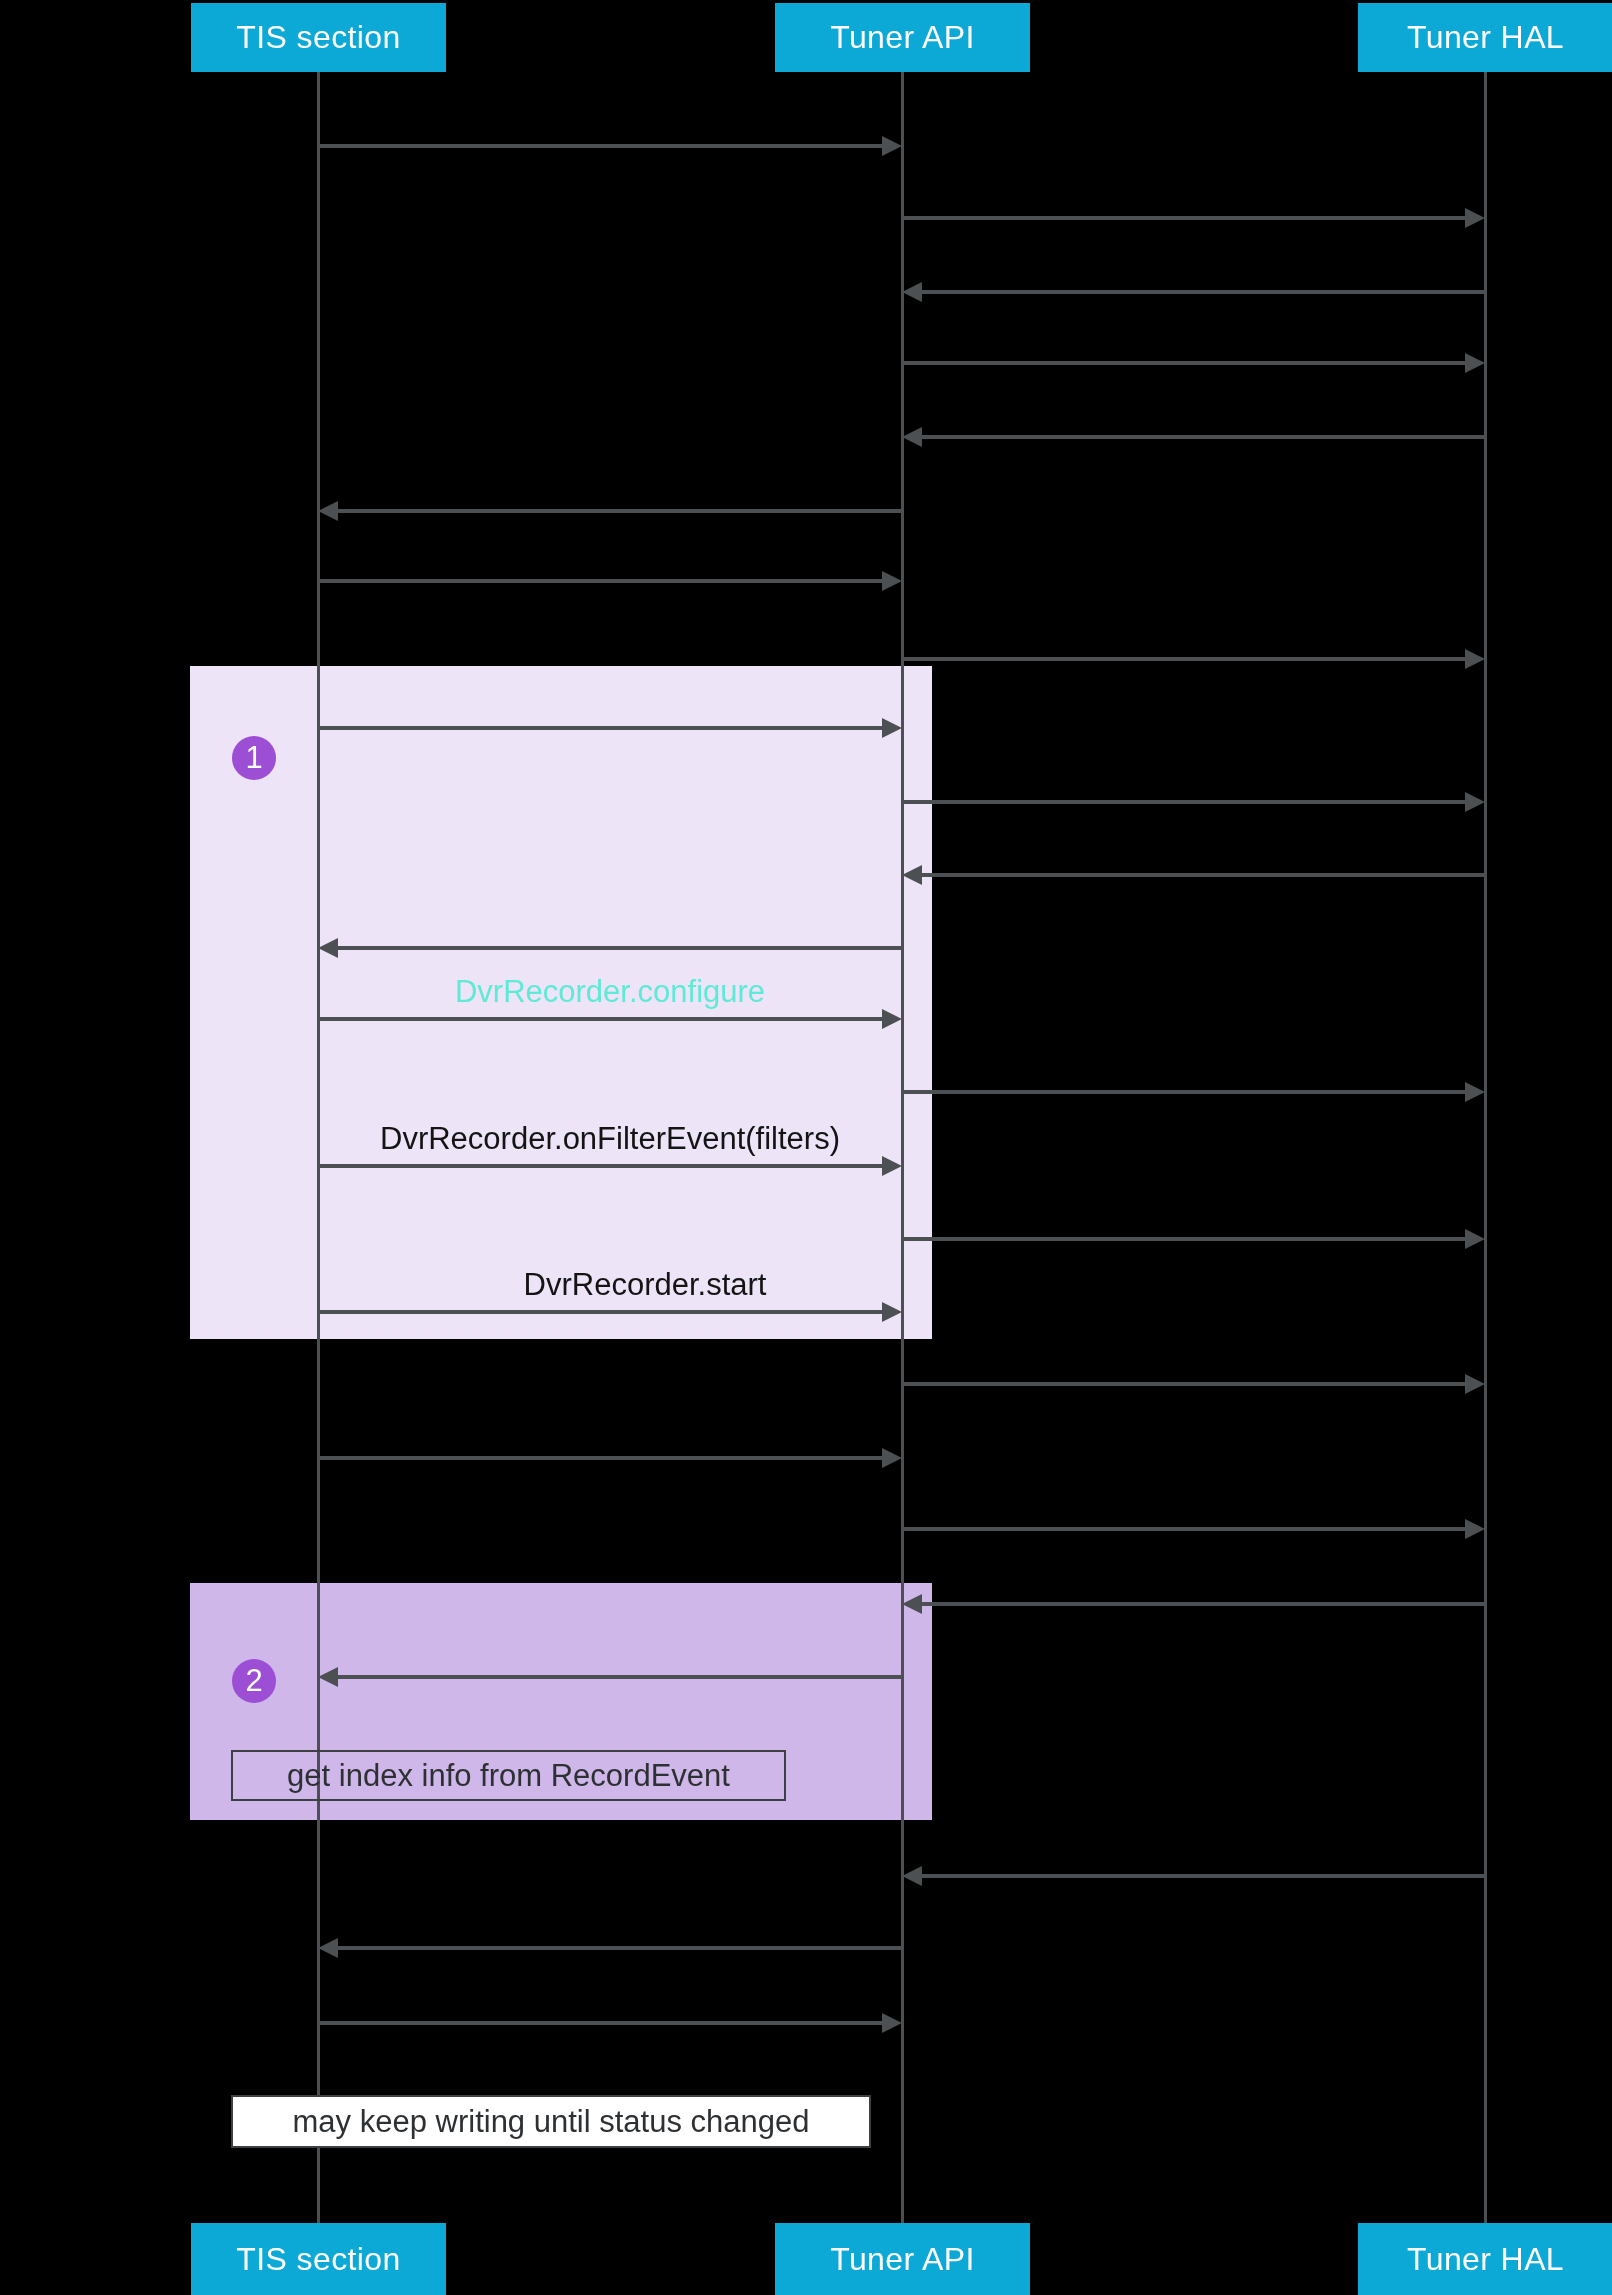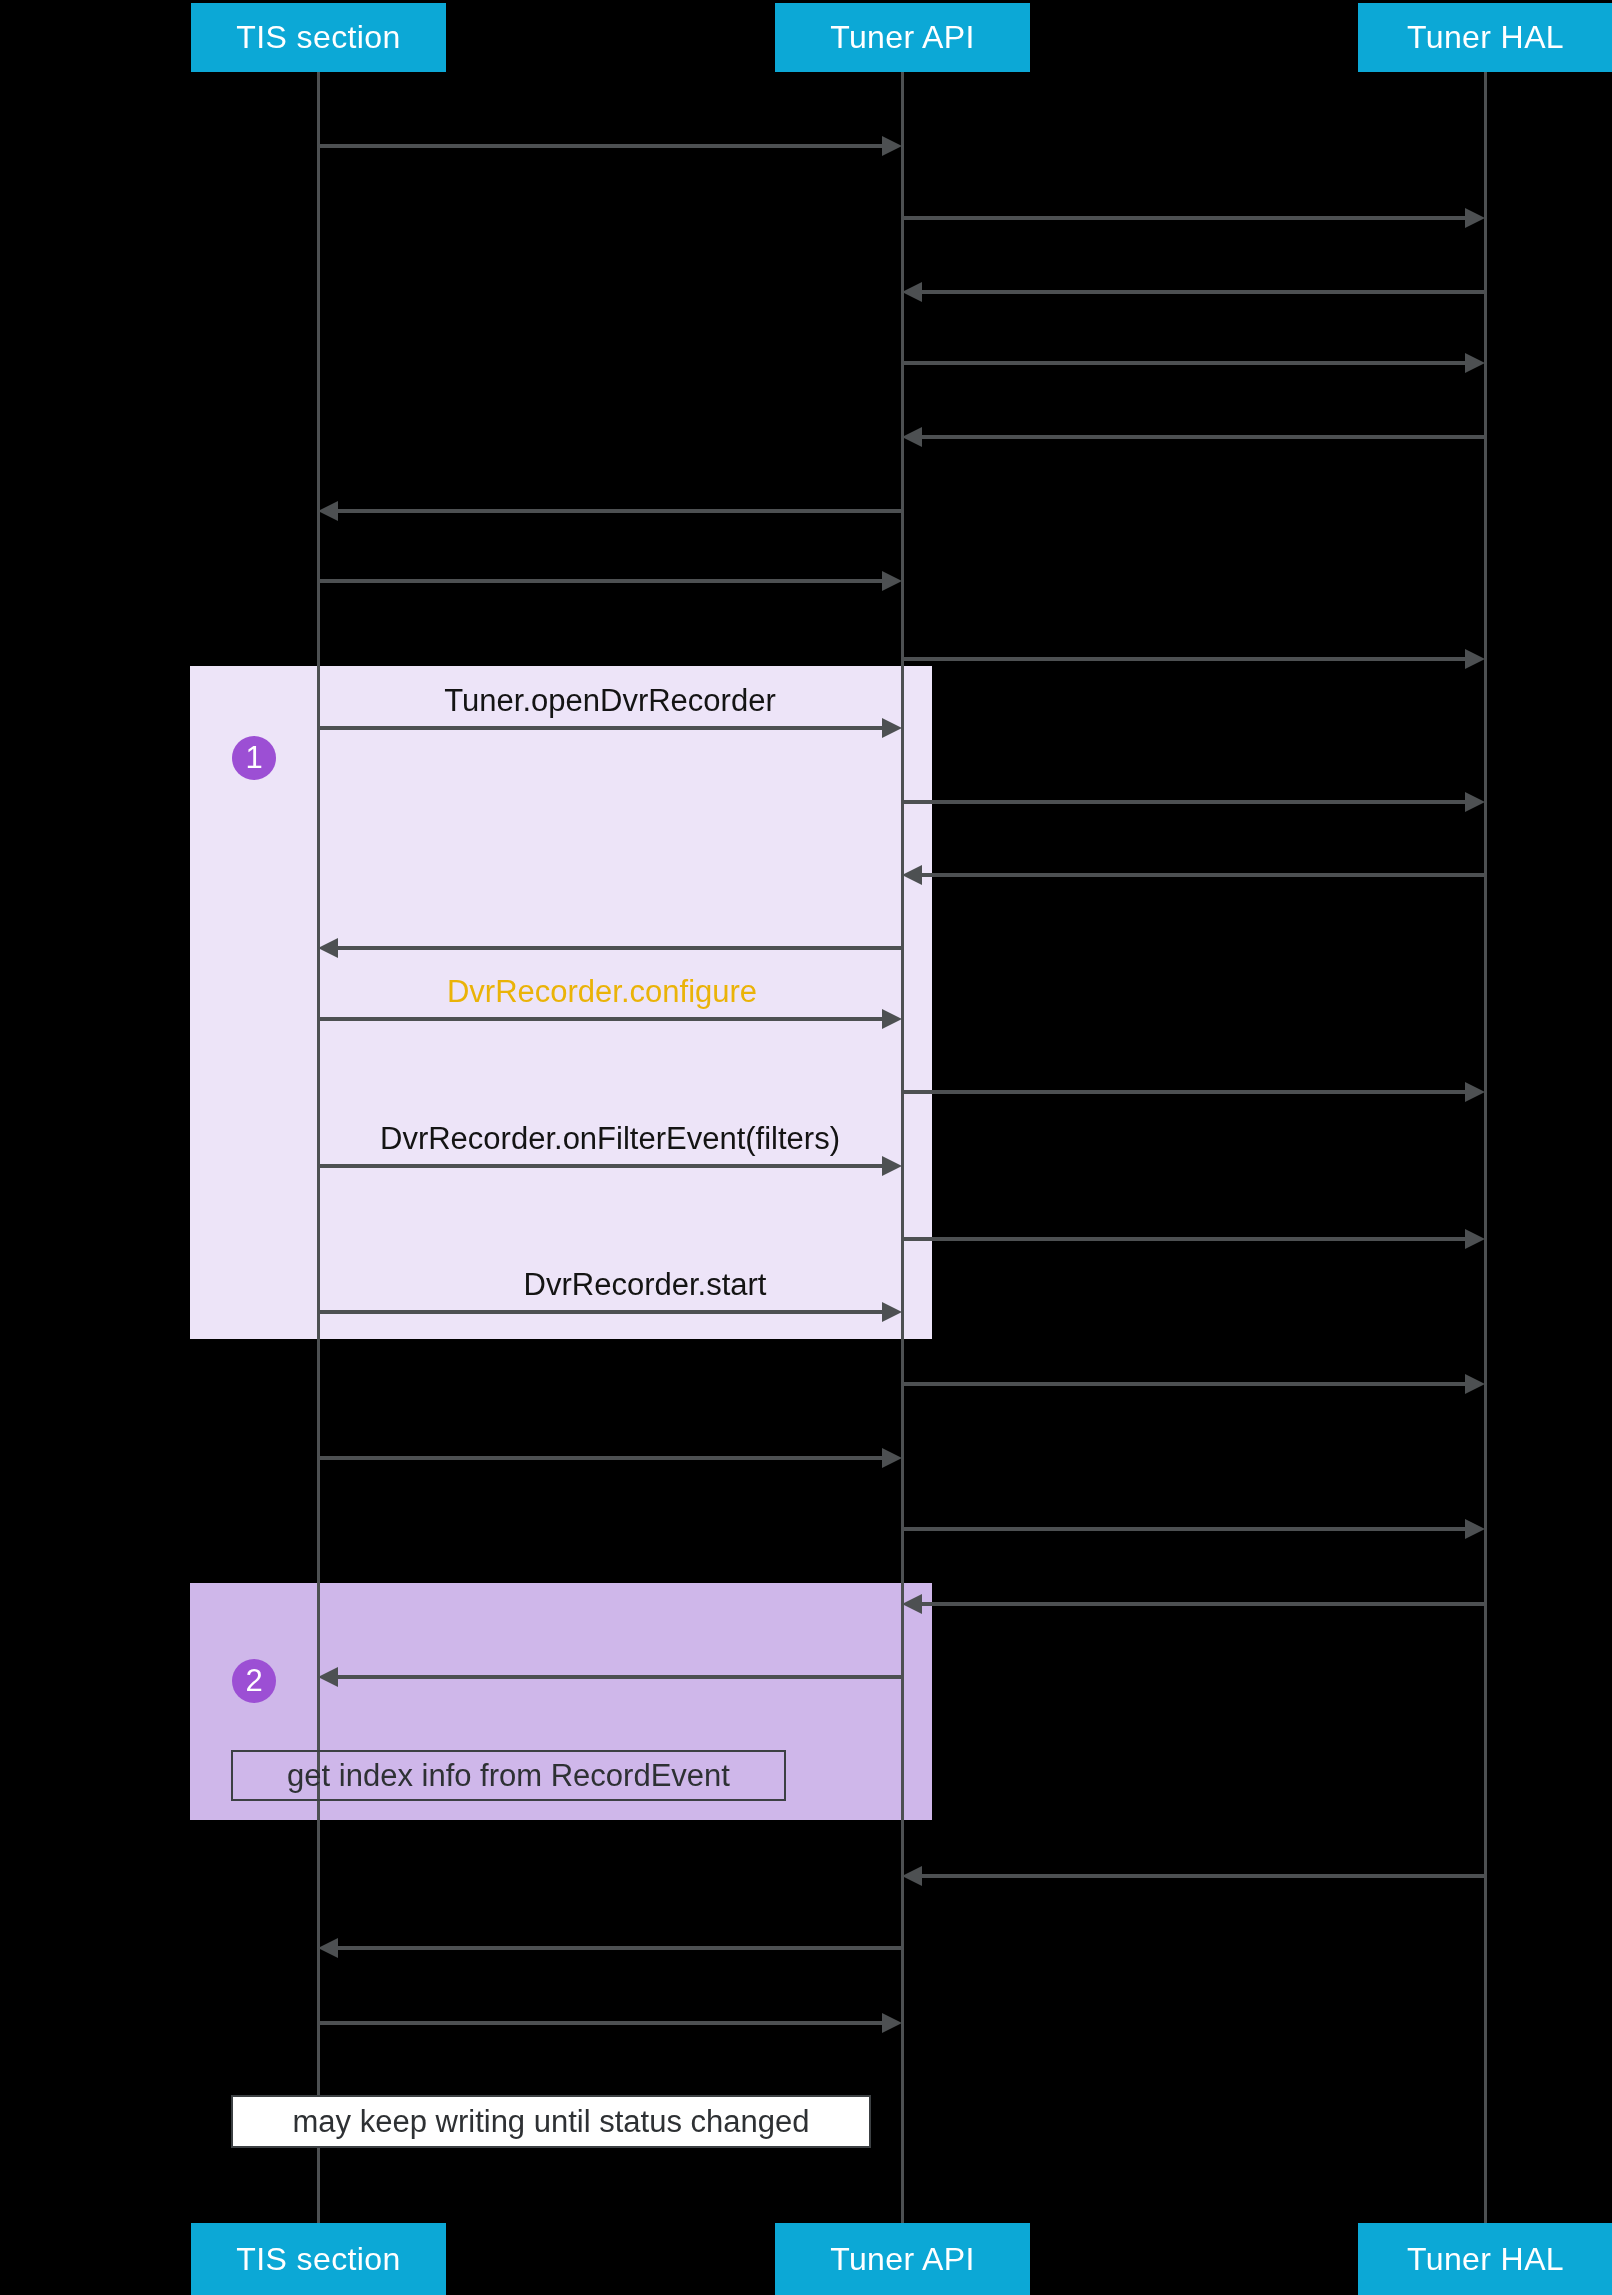--- a/index.html
+++ b/index.html
@@ -96,30 +96,29 @@
     <div class="msg-line" style="top: 435px; background: rgb(77, 80, 82); left: 920px; width: 565px;"></div>
     <div class="msg-head left" style="top: 427px; left: 902px; border-right-color: rgb(77, 80, 82);"></div>
     <div class="msg-line" style="top: 509px; background: rgb(77, 80, 82); left: 336px; width: 566px;"></div>
     <div class="msg-head left" style="top: 501px; left: 318px; border-right-color: rgb(77, 80, 82);"></div>
     <div class="msg-line" style="top: 579px; background: rgb(77, 80, 82); left: 318px; width: 566px;"></div>
     <div class="msg-head right" style="top: 571px; left: 882px; border-left-color: rgb(77, 80, 82);"></div>
     <div class="msg-line" style="top: 657px; background: rgb(77, 80, 82); left: 902px; width: 565px;"></div>
     <div class="msg-head right" style="top: 649px; left: 1465px; border-left-color: rgb(77, 80, 82);"></div>
     <div class="msg-line" style="top: 726px; background: rgb(77, 80, 82); left: 318px; width: 566px;"></div>
     <div class="msg-head right" style="top: 718px; left: 882px; border-left-color: rgb(77, 80, 82);"></div>
-    <div class="msg-label" style="left: 318px; top: 685px; color: rgb(20, 20, 20);">Tuner.openDvrRecorder</div>
     <div class="msg-line" style="top: 800px; background: rgb(77, 80, 82); left: 902px; width: 565px;"></div>
     <div class="msg-head right" style="top: 792px; left: 1465px; border-left-color: rgb(77, 80, 82);"></div>
     <div class="msg-line" style="top: 873px; background: rgb(77, 80, 82); left: 920px; width: 565px;"></div>
     <div class="msg-head left" style="top: 865px; left: 902px; border-right-color: rgb(77, 80, 82);"></div>
     <div class="msg-line" style="top: 946px; background: rgb(77, 80, 82); left: 336px; width: 566px;"></div>
     <div class="msg-head left" style="top: 938px; left: 318px; border-right-color: rgb(77, 80, 82);"></div>
     <div class="msg-line" style="top: 1017px; background: rgb(77, 80, 82); left: 318px; width: 566px;"></div>
     <div class="msg-head right" style="top: 1009px; left: 882px; border-left-color: rgb(77, 80, 82);"></div>
-    <div class="msg-label" style="left: 310px; top: 976px; color: #eab308;">DvrRecorder.configure</div>
+    <div class="msg-label" style="left: 318px; top: 976px; color: #5eead4;">DvrRecorder.configure</div>
     <div class="msg-line" style="top: 1090px; background: rgb(77, 80, 82); left: 902px; width: 565px;"></div>
     <div class="msg-head right" style="top: 1082px; left: 1465px; border-left-color: rgb(77, 80, 82);"></div>
     <div class="msg-line" style="top: 1164px; background: rgb(77, 80, 82); left: 318px; width: 566px;"></div>
     <div class="msg-head right" style="top: 1156px; left: 882px; border-left-color: rgb(77, 80, 82);"></div>
     <div class="msg-label" style="left: 318px; top: 1123px; color: rgb(20, 20, 20);">DvrRecorder.onFilterEvent(filters)</div>
     <div class="msg-line" style="top: 1237px; background: rgb(77, 80, 82); left: 902px; width: 565px;"></div>
     <div class="msg-head right" style="top: 1229px; left: 1465px; border-left-color: rgb(77, 80, 82);"></div>
     <div class="msg-line" style="top: 1310px; background: rgb(77, 80, 82); left: 318px; width: 566px;"></div>
     <div class="msg-head right" style="top: 1302px; left: 882px; border-left-color: rgb(77, 80, 82);"></div>
     <div class="msg-label" style="left: 318px; top: 1269px; color: rgb(20, 20, 20); padding-left: 35px;">DvrRecorder.start</div>

